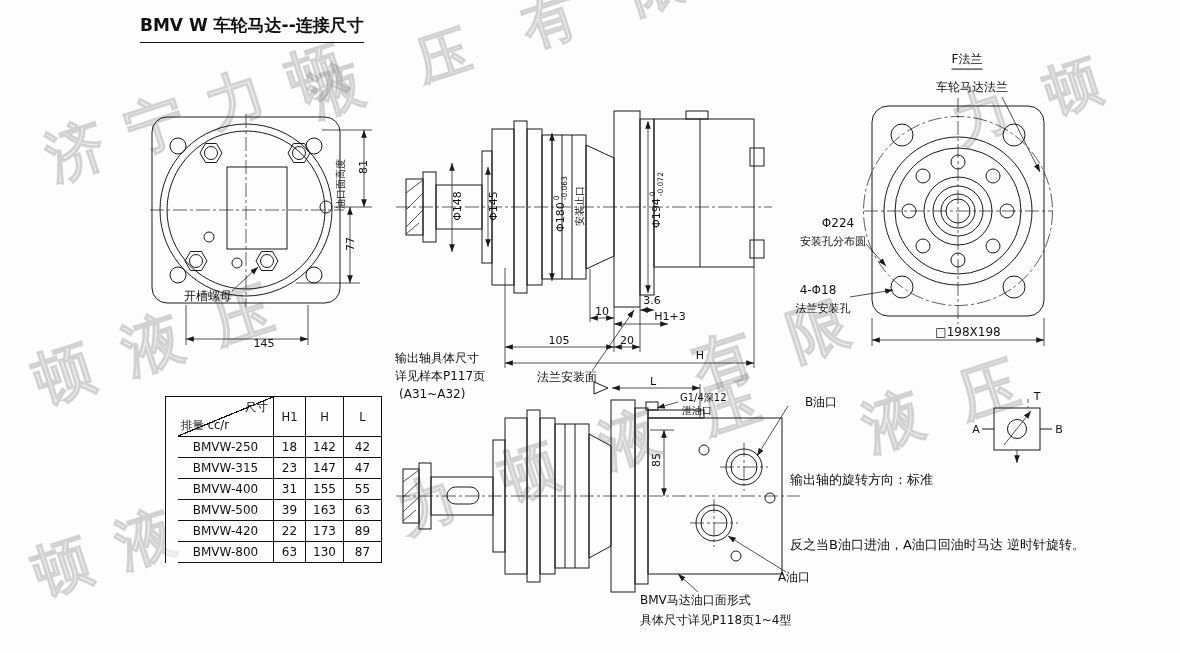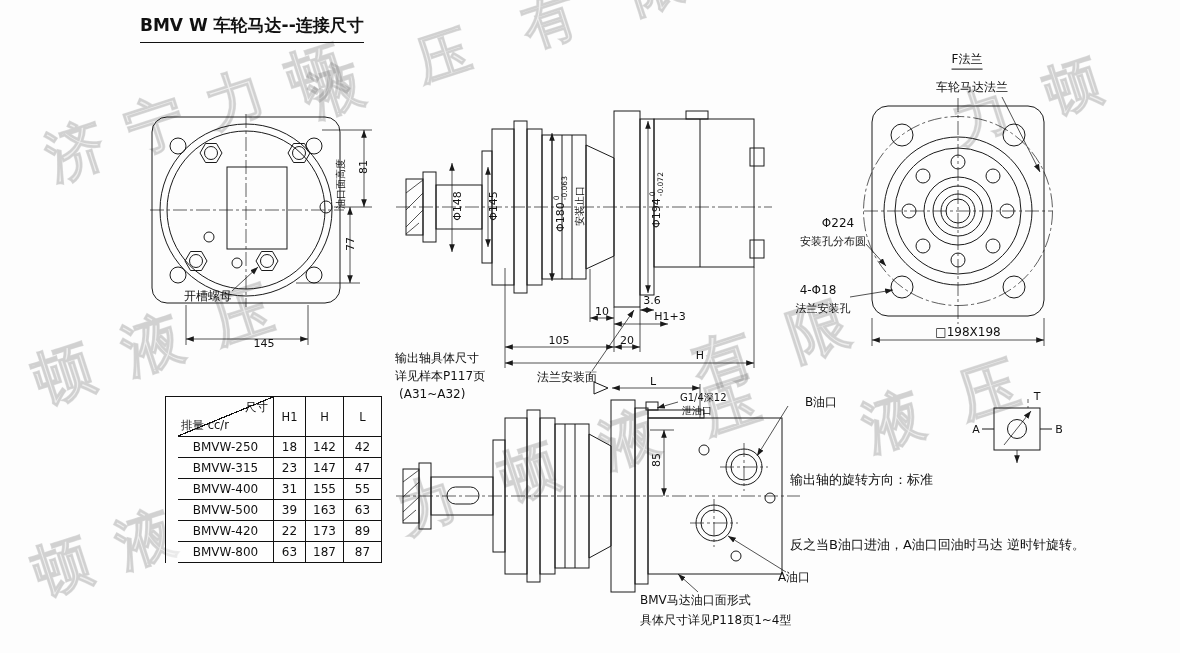--- a/index.html
+++ b/index.html
@@ -325,18 +325,18 @@
     </div>
     <div class="trow drow">
       <div class="tcell c0">BMVW-420</div>
       <div class="tcell c1">22</div>
       <div class="tcell c2">173</div>
       <div class="tcell c3">89</div>
     </div>
     <div class="trow drow">
       <div class="tcell c0">BMVW-800</div>
       <div class="tcell c1">63</div>
-      <div class="tcell c2">187</div>
+      <div class="tcell c2">130</div>
       <div class="tcell c3">87</div>
     </div>
   </div>
 
 </div>
 
 </body></html>

